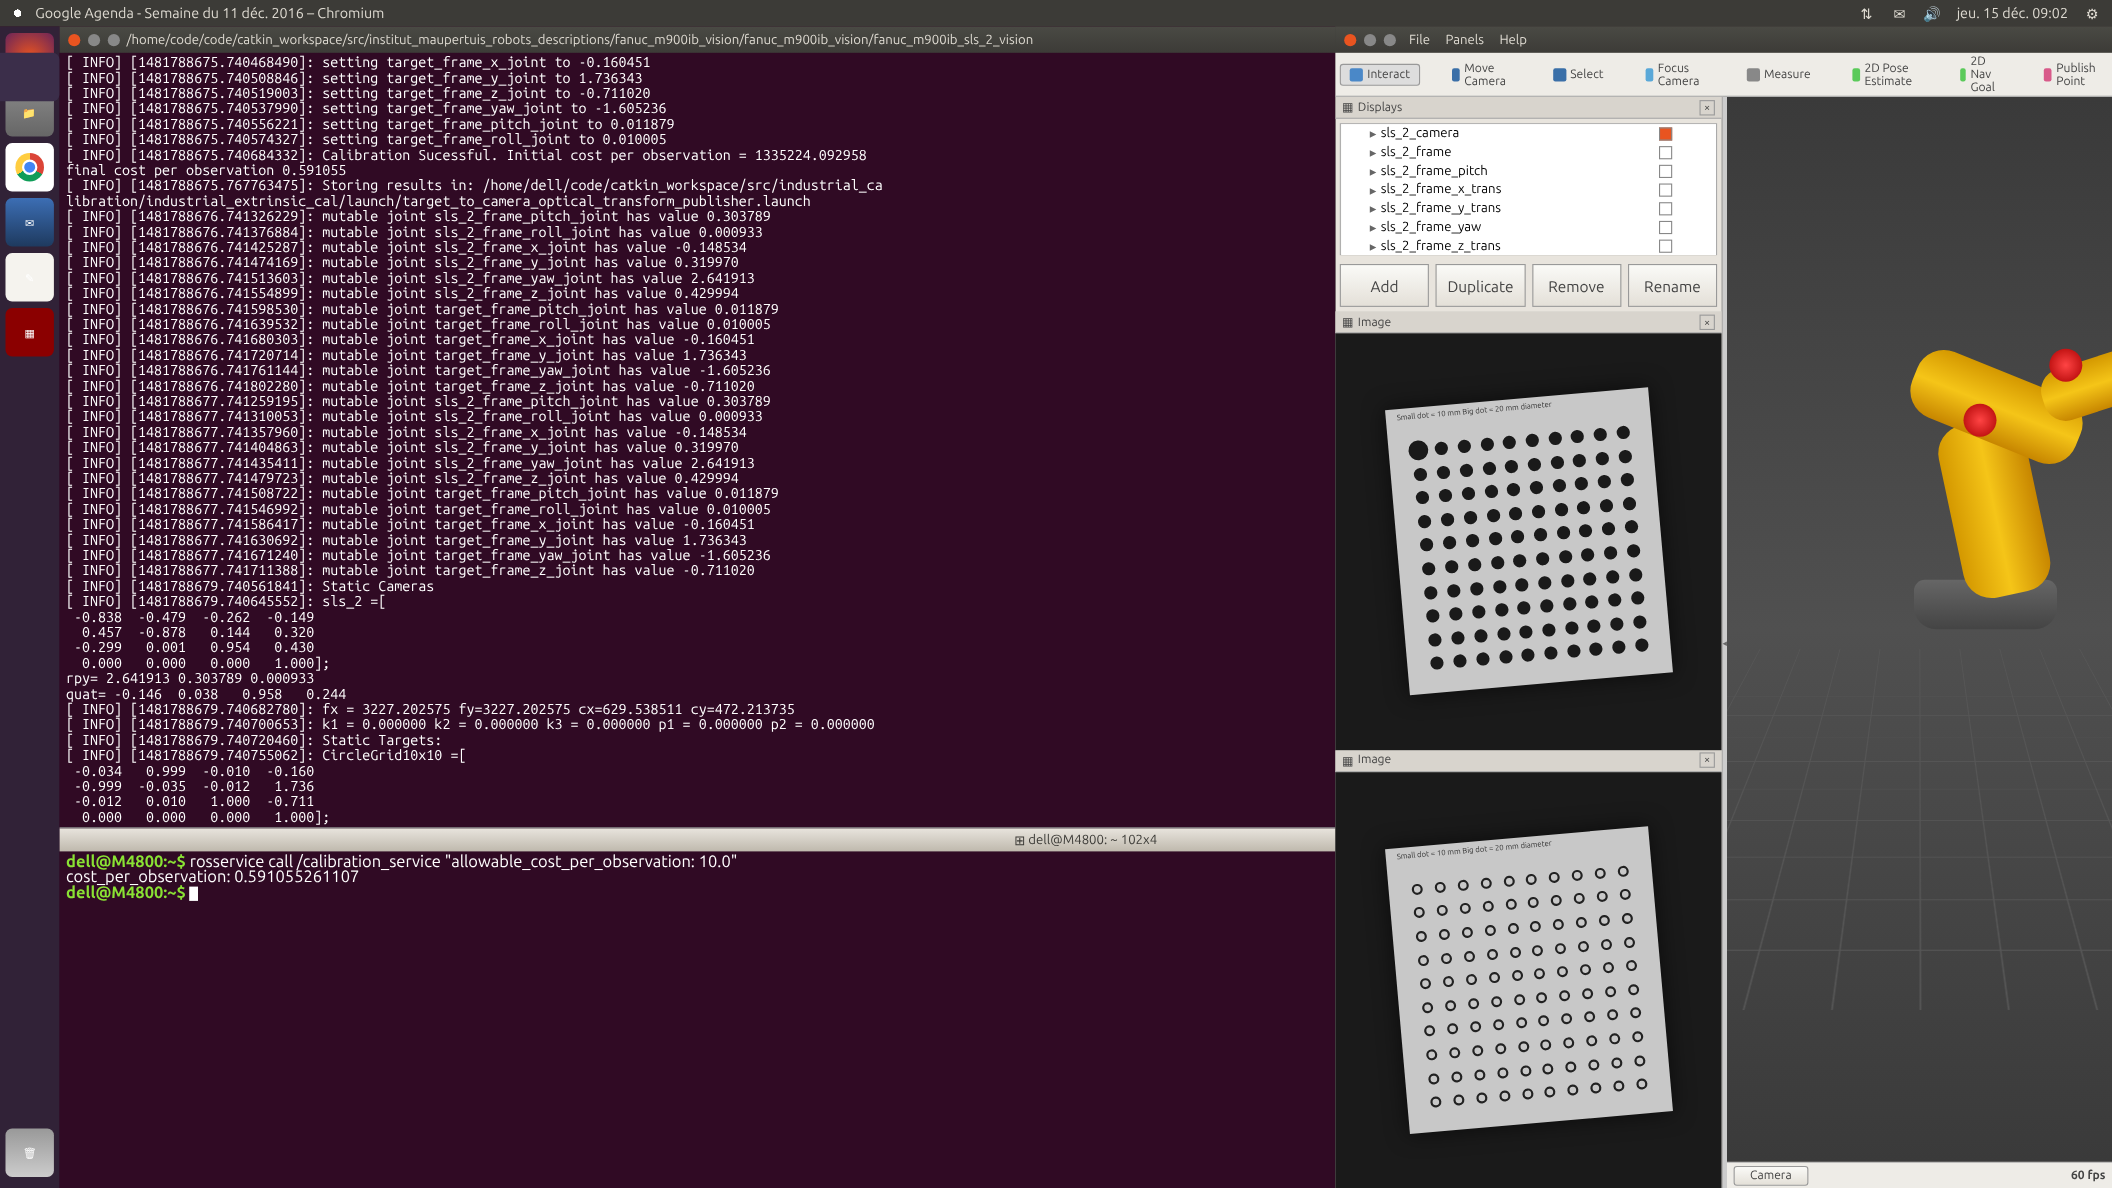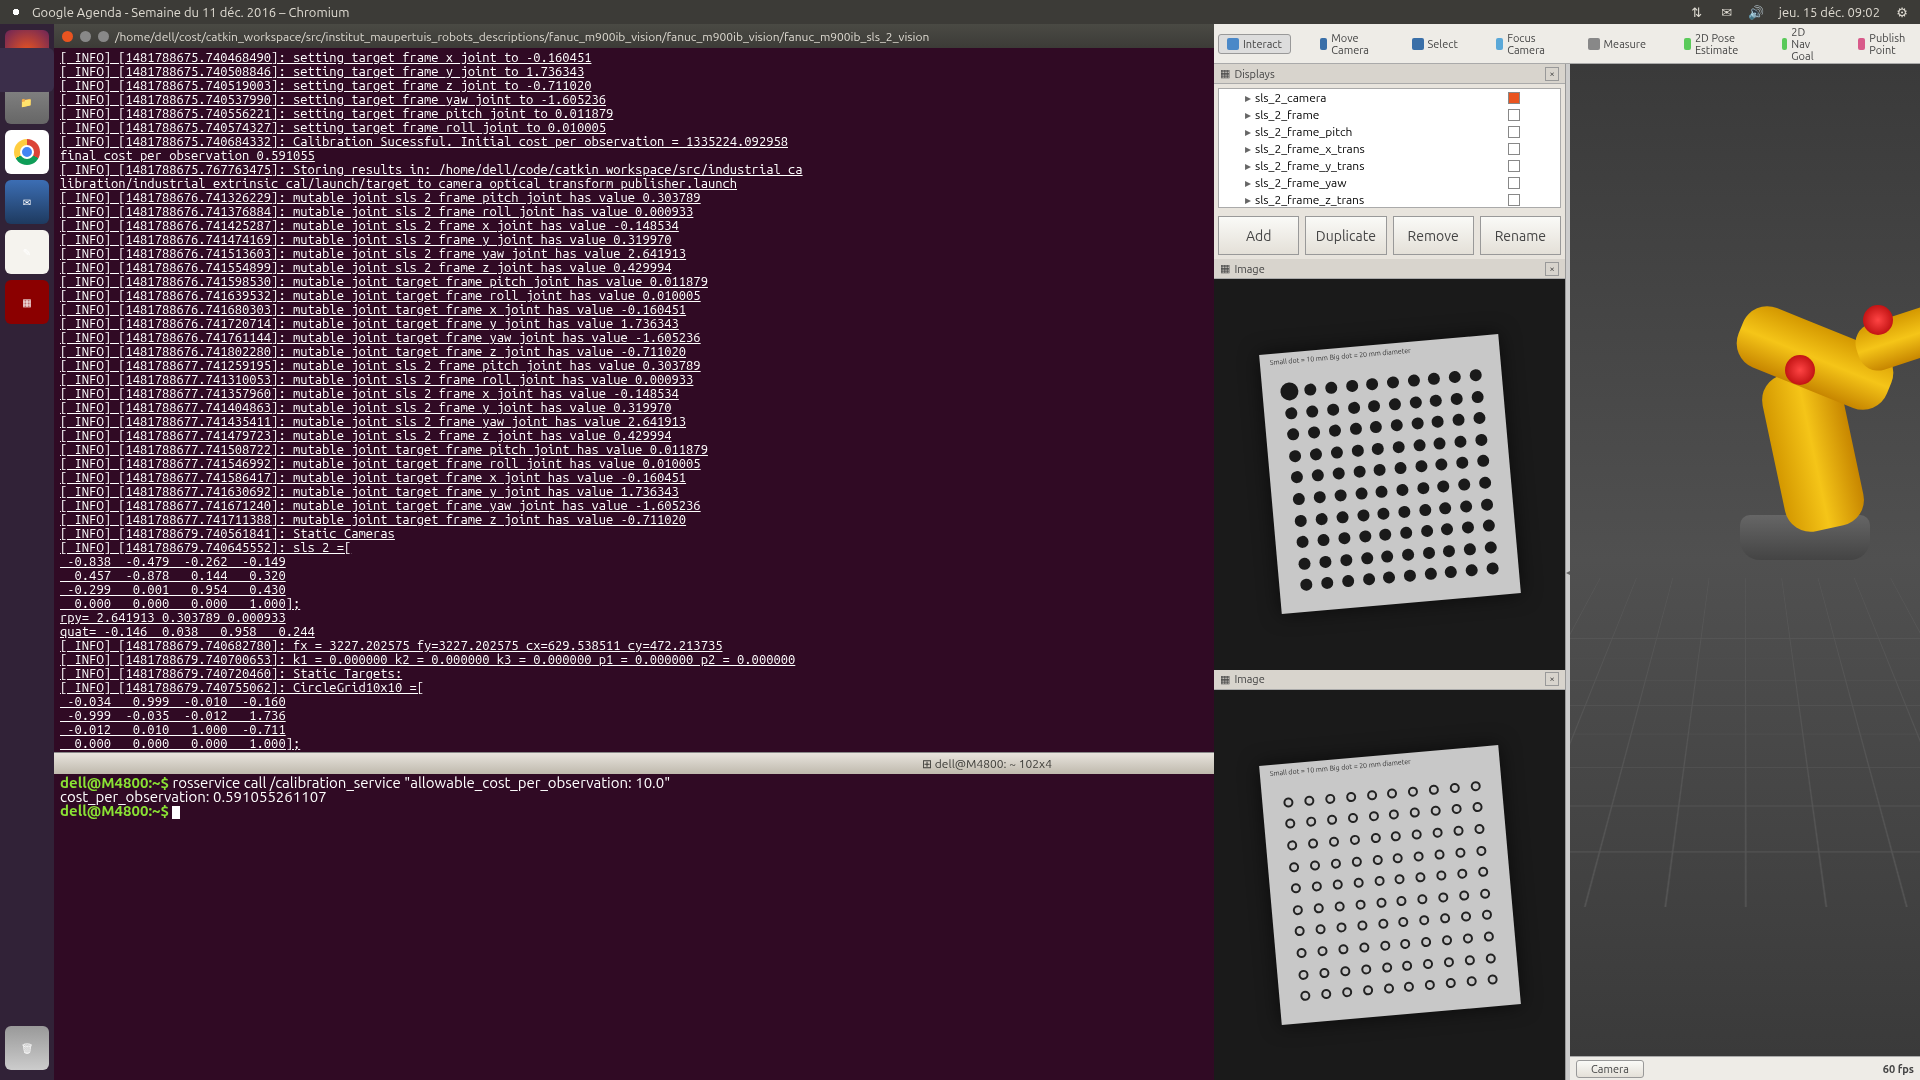--- a/index.html
+++ b/index.html
@@ -24,21 +24,21 @@
 .launcher-item.rviz { background: #3b2e4a; color:#fff; font-weight:bold; }
 .launcher-item.trash { background: linear-gradient(#999,#ccc); margin-top: auto; margin-bottom: 10px; }
 
 .terminal-window { position: absolute; left: 54px; top: 24px; width: calc(100% - 54px); height: calc(100% - 24px); background: #300a24; }
 .terminal-titlebar { height: 24px; background: linear-gradient(#4a4a44,#3c3b37); display:flex; align-items:center; padding:0 8px; gap:6px; font-size:12px; color:#dfdbd2; }
 .window-controls { display:flex; gap:7px; }
 .wc { width:11px; height:11px; border-radius:50%; }
 .wc.close { background:#e95420; }
 .wc.min { background:#888; }
 .wc.max { background:#888; }
-.terminal-body { padding: 2px 6px; font-family: 'Ubuntu Mono', monospace; font-size: 13px; line-height: 14px; color: #fff; white-space: pre; overflow: hidden; text-decoration: underline; }
+.terminal-body { padding: 2px 6px; font-family: 'Ubuntu Mono', monospace; font-size: 13px; line-height: 14px; color: #fff; white-space: pre; overflow: hidden; }
 .term-bold { font-weight:bold; }
 .terminal-bottom-titlebar { height: 22px; background: linear-gradient(#e8e4dd,#bfb9ad); display:flex; align-items:center; justify-content:center; font-size:12px; color:#3c3b37; border-top:1px solid #888; }
 .terminal-bottom-body { padding: 2px 6px; font-family: 'Ubuntu Mono', monospace; font-size: 15px; line-height: 14px; color: #fff; }
 .prompt { color:#8ae234; }
 .cursor { display:inline-block; width:8px; height:13px; background:#fff; vertical-align:middle; }
 
 
 .rviz { position:absolute; top:24px; right:0; width:706px; bottom:0; background:#403f3a; display:flex; flex-direction:column; z-index:60; }
 .rviz-titlebar { height: 24px; background: linear-gradient(#4a4a44,#3c3b37); display:flex; align-items:center; padding:0 8px; gap:12px; font-size:12px; color:#dfdbd2; }
 .rviz-menu { display:flex; gap:14px; }
@@ -108,21 +108,21 @@
   <div class="launcher-item trash">🗑</div>
 </div>
 
 <div class="terminal-window">
   <div class="terminal-titlebar">
     <div class="window-controls">
       <div class="wc close"></div>
       <div class="wc min"></div>
       <div class="wc max"></div>
     </div>
-    <span>/home/dell/cost/catkin_workspace/src/institut_maupertuis_robots_descriptions/fanuc_m900ib_vision/fanuc_m900ib_vision/fanuc_m900ib_sls_2_vision</span>
+    <span>/home/code/code/catkin_workspace/src/institut_maupertuis_robots_descriptions/fanuc_m900ib_vision/fanuc_m900ib_vision/fanuc_m900ib_sls_2_vision</span>
   </div>
   <div class="terminal-body" id="term-lines">[ INFO] [1481788675.740468490]: setting target_frame_x_joint to -0.160451
 [ INFO] [1481788675.740508846]: setting target_frame_y_joint to 1.736343
 [ INFO] [1481788675.740519003]: setting target_frame_z_joint to -0.711020
 [ INFO] [1481788675.740537990]: setting target_frame_yaw_joint to -1.605236
 [ INFO] [1481788675.740556221]: setting target_frame_pitch_joint to 0.011879
 [ INFO] [1481788675.740574327]: setting target_frame_roll_joint to 0.010005
 [ INFO] [1481788675.740684332]: Calibration Sucessful. Initial cost per observation = 1335224.092958
 final cost per observation 0.591055
 [ INFO] [1481788675.767763475]: Storing results in: /home/dell/code/catkin_workspace/src/industrial_ca
@@ -172,20 +172,32 @@
       <span>dell@M4800: ~ 102x4</span>
   </div>
   <div class="terminal-bottom-body" id="term-bottom">
       <div><span class="prompt term-bold">dell@M4800:~$</span><span> rosservice call /calibration_service "allowable_cost_per_observation: 10.0"</span></div>
       <div><span>cost_per_observation: 0.591055261107</span></div>
       <div><span class="prompt term-bold">dell@M4800:~$</span><span> </span><span class="cursor"></span></div>
     </div>
 </div>
 
 <div class="rviz">
+  <div class="rviz-titlebar">
+    <div class="window-controls">
+      <div class="wc close"></div>
+      <div class="wc min"></div>
+      <div class="wc max"></div>
+    </div>
+    <div class="rviz-menu" id="rviz-menu">
+        <span>File</span>
+        <span>Panels</span>
+        <span>Help</span>
+      </div>
+  </div>
   <div class="rviz-toolbar" id="rviz-tools">
   <div class="tool-btn active">
         <span class="tool-icon" style="background: rgb(74, 136, 200);"></span>
         <span>Interact</span>
       </div>
       <div class="tool-btn">
         <span class="tool-icon" style="background: rgb(58, 111, 168);"></span>
         <span>Move Camera</span>
       </div>
       <div class="tool-btn">

